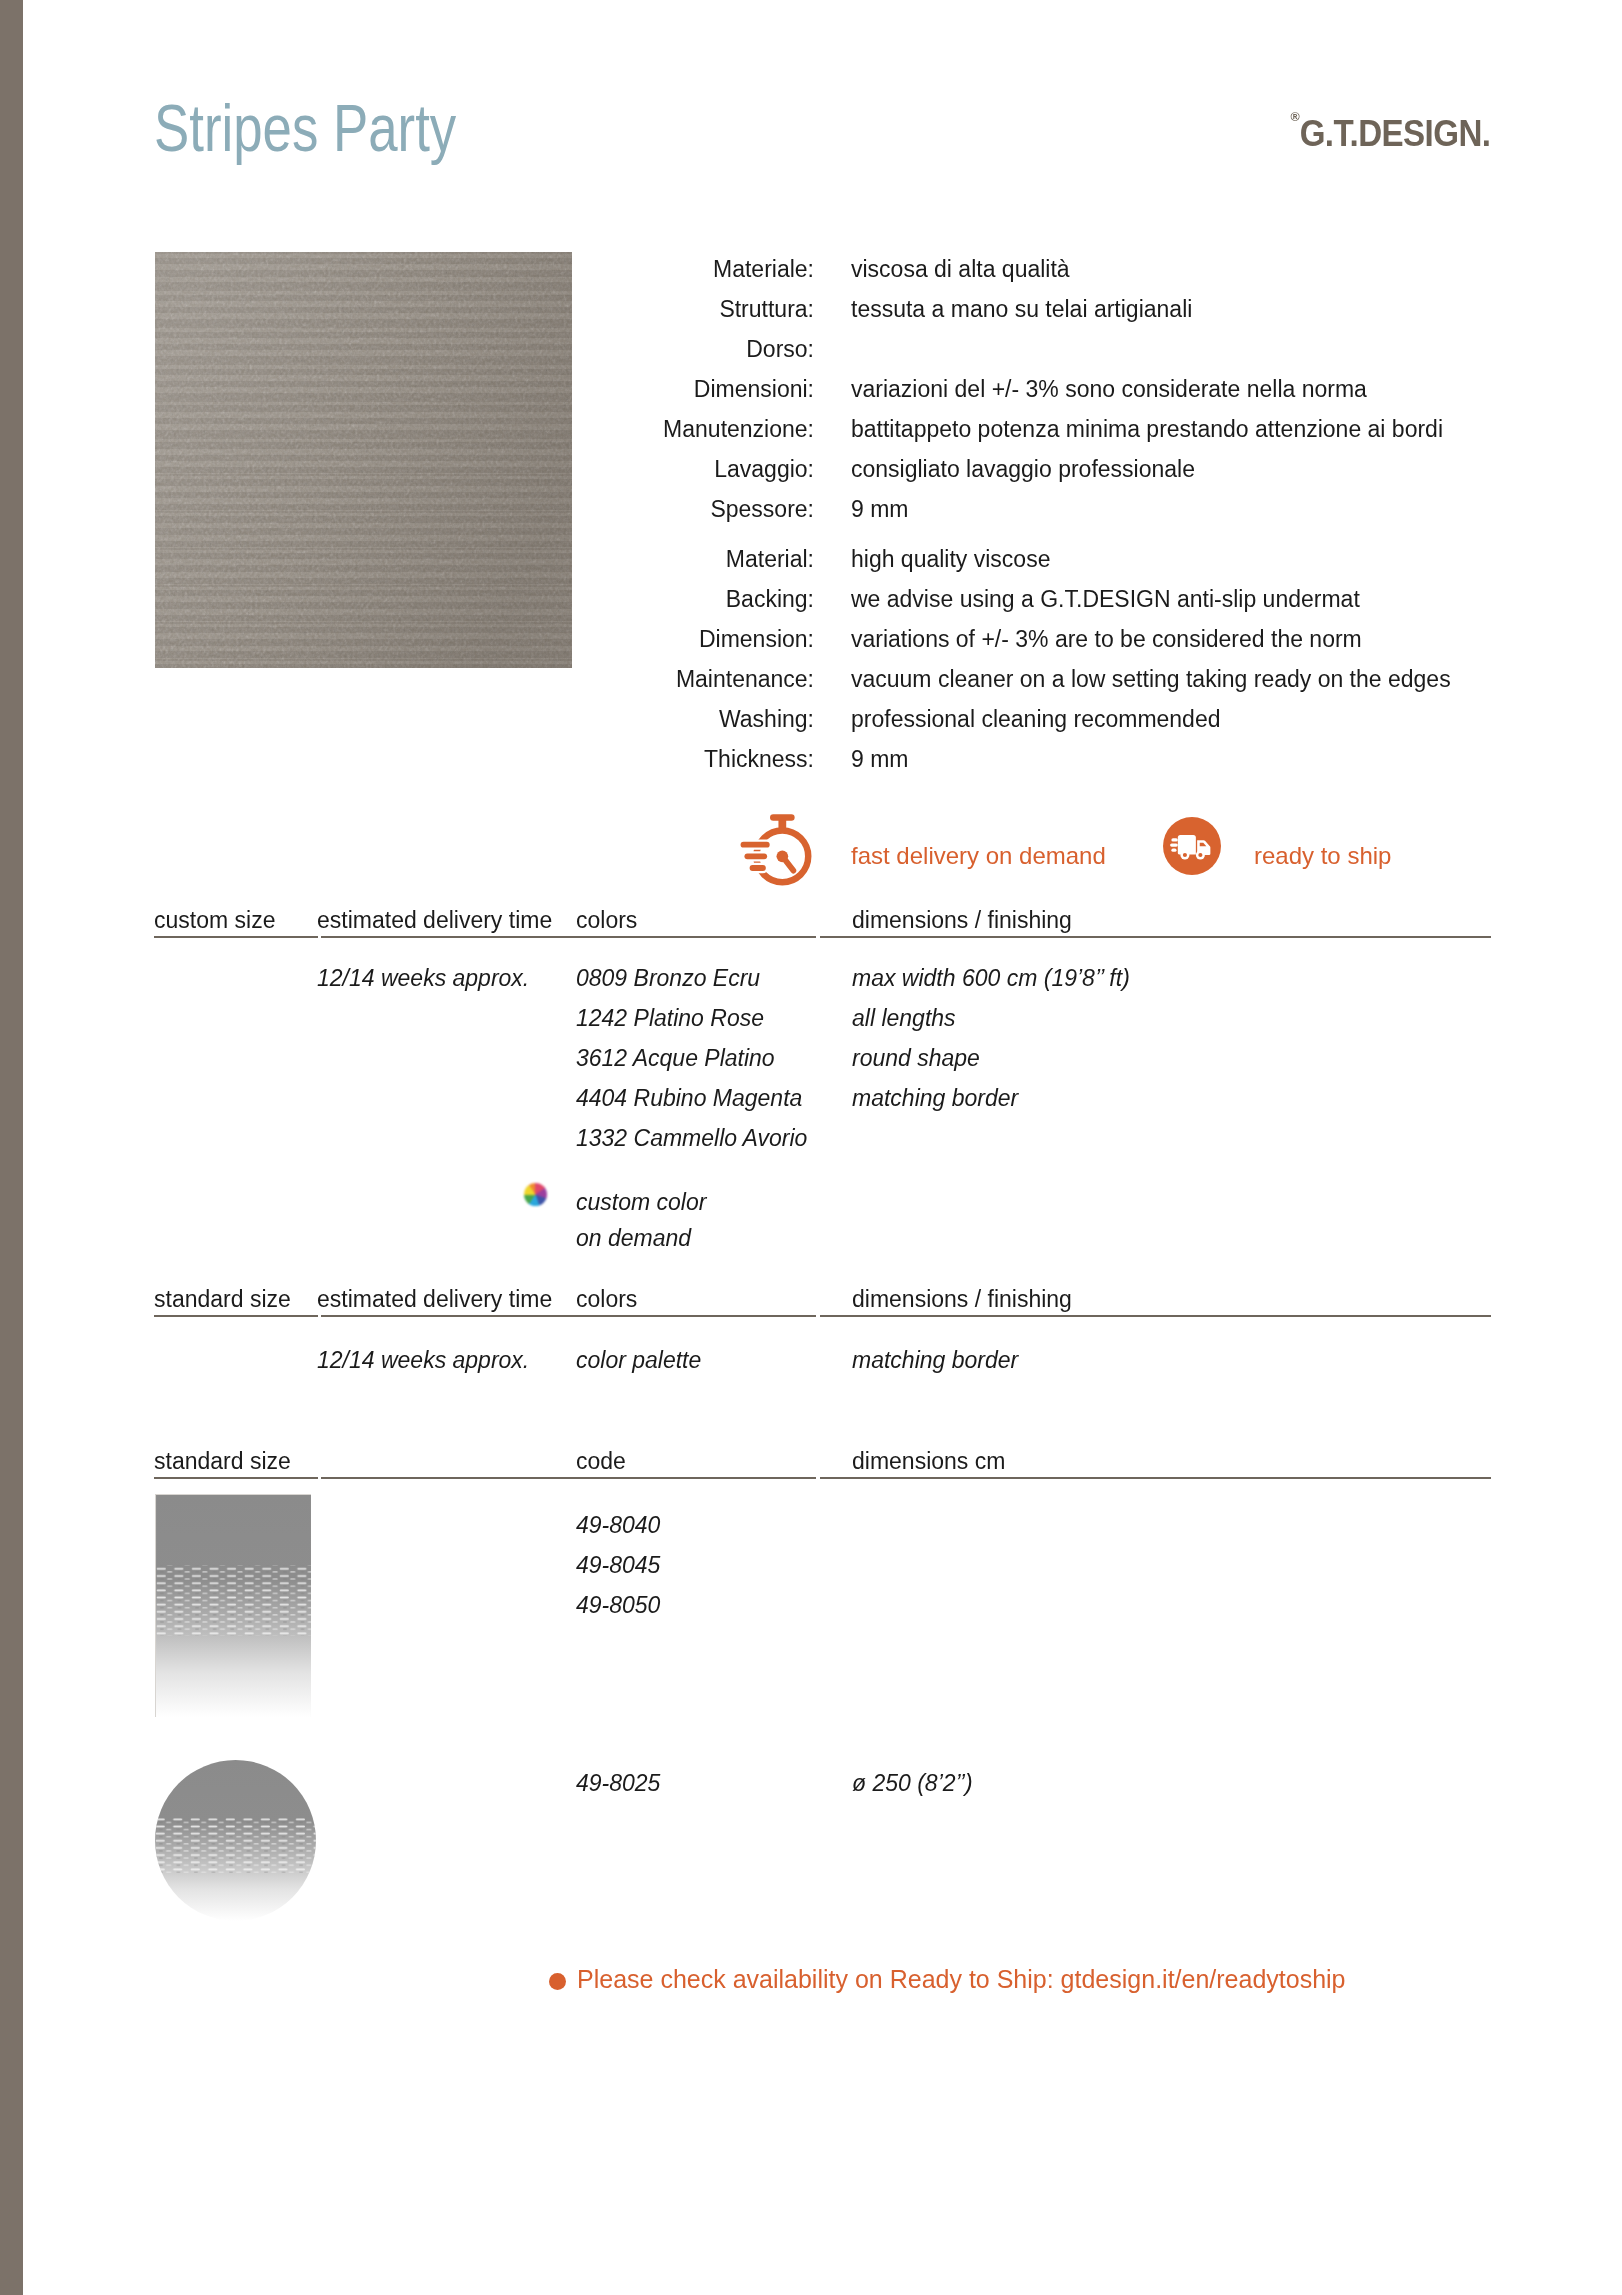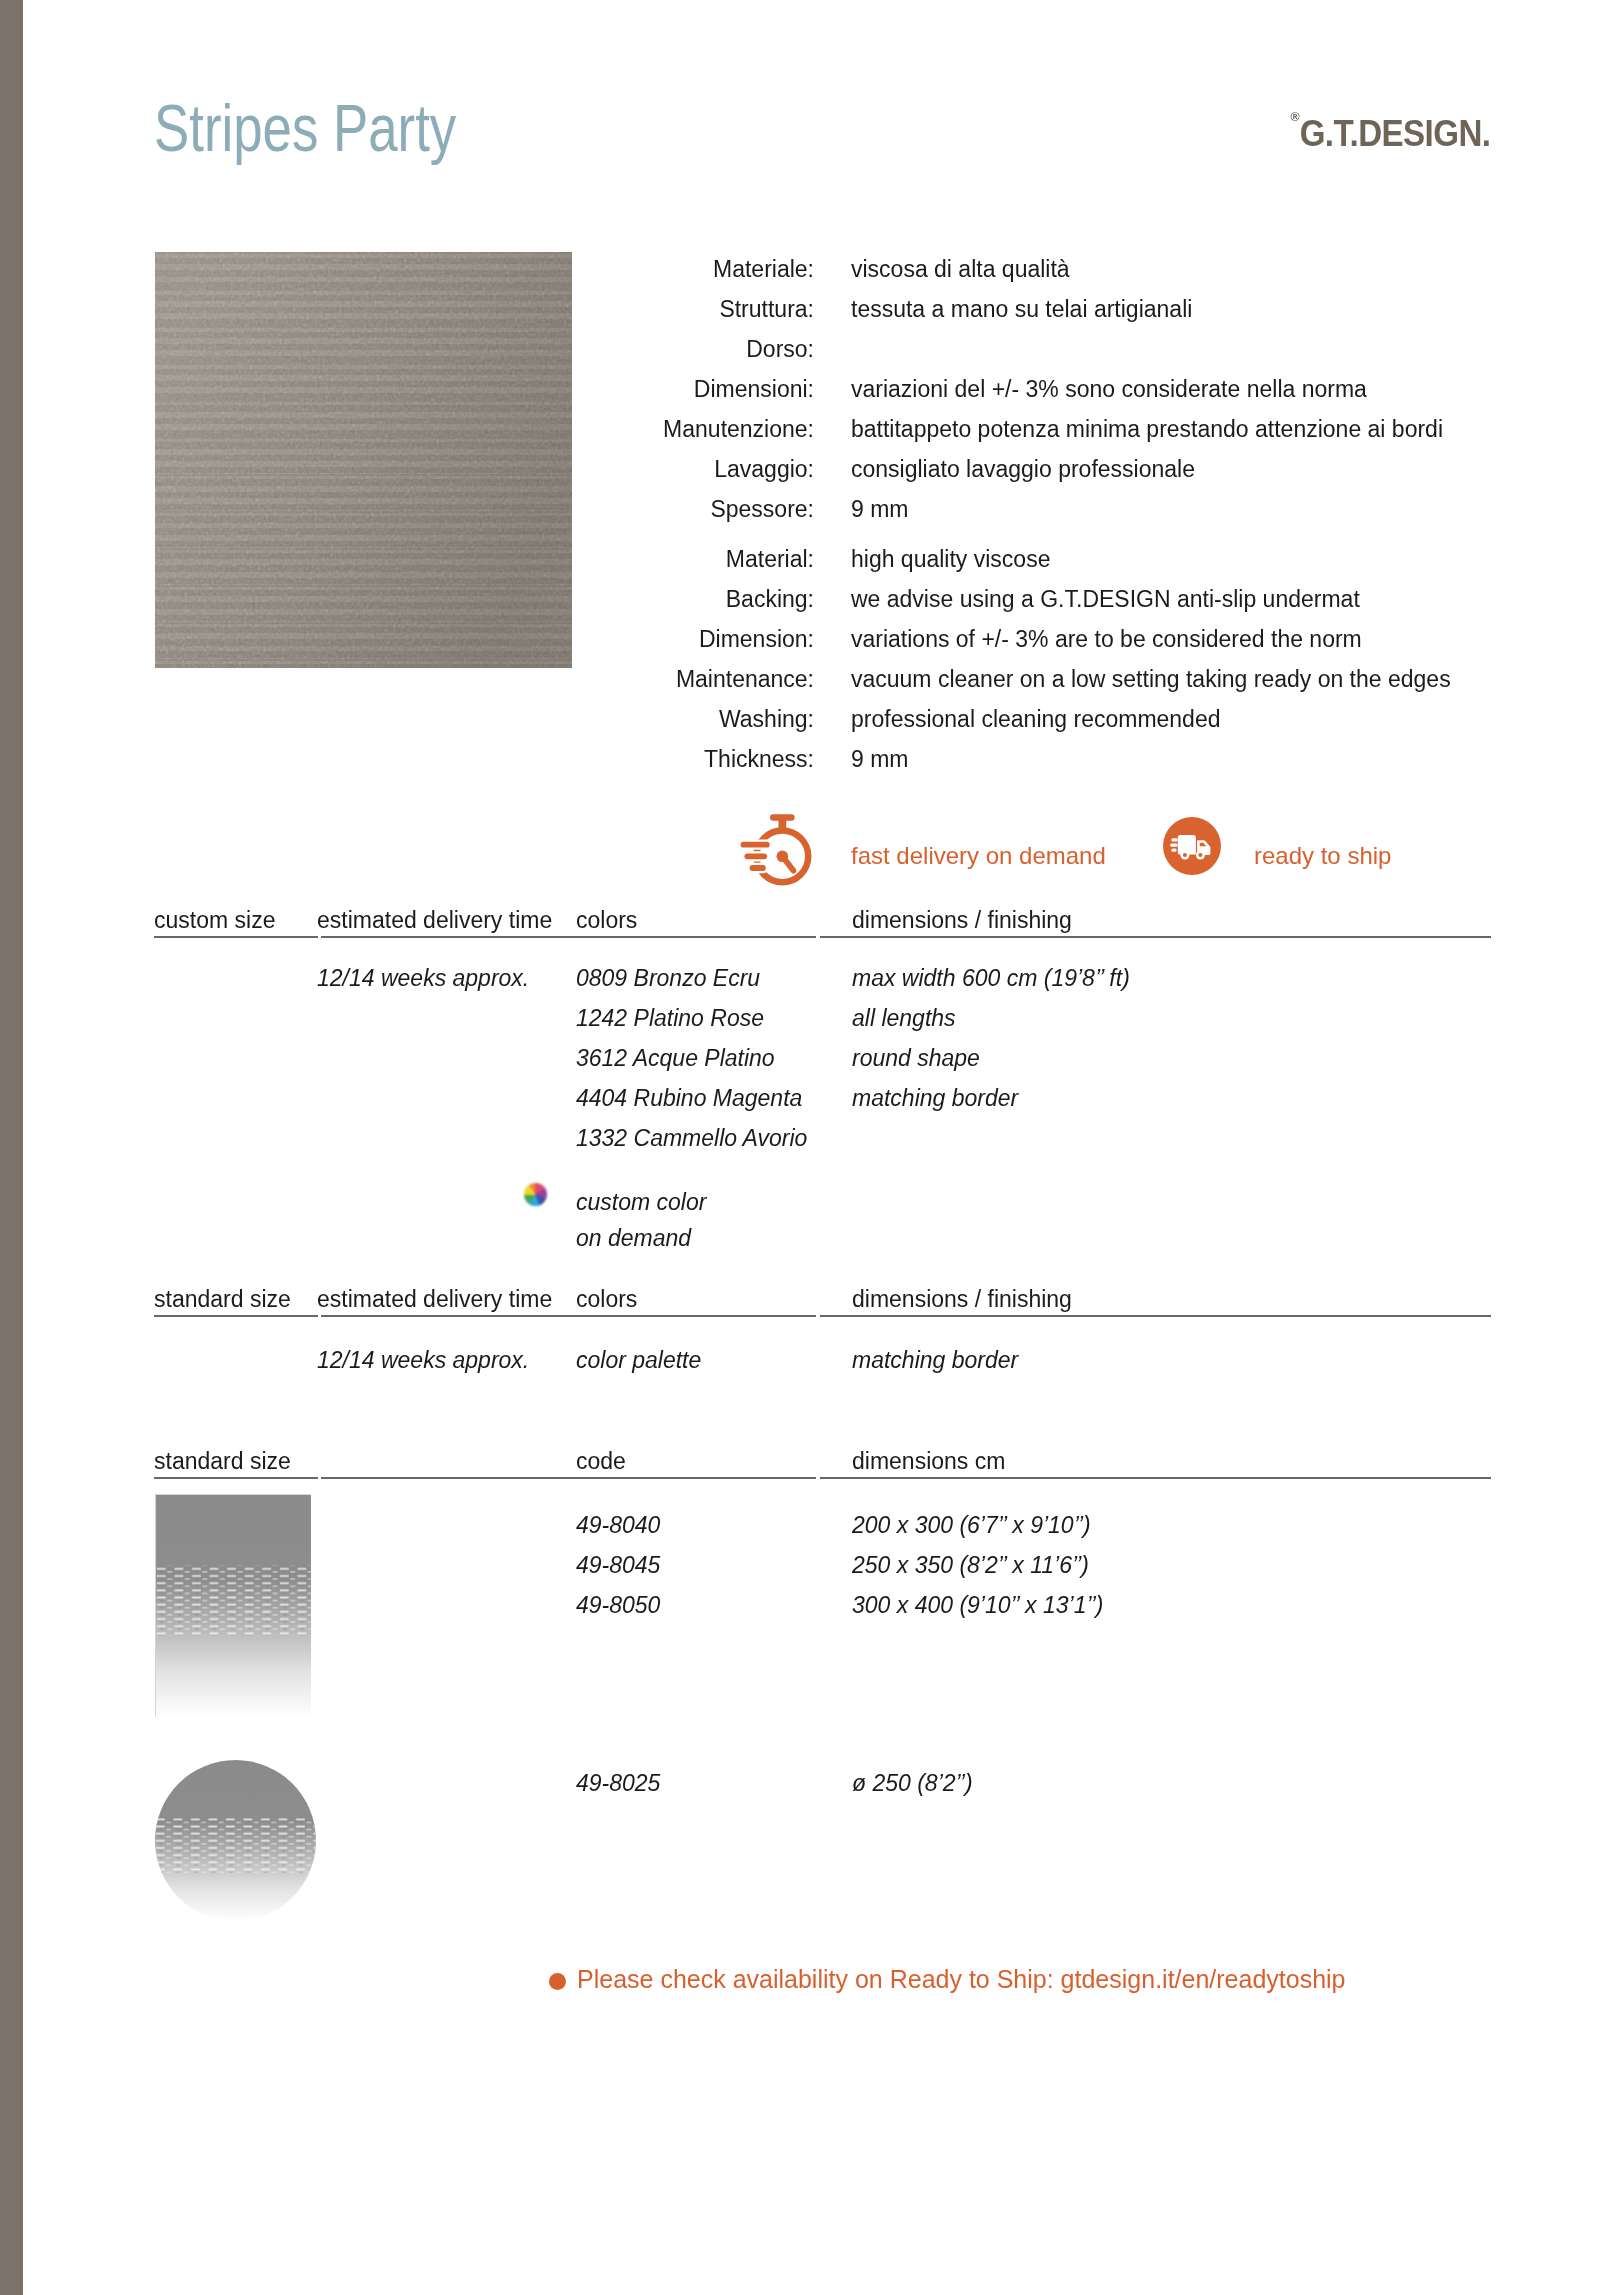--- a/index.html
+++ b/index.html
@@ -271,25 +271,20 @@
       <rect width="238" height="341" fill="url(#swFade)"></rect>
       <rect y="108" width="238" height="108" fill="url(#swDash)"></rect>
     </svg>
   </div>
 
   <div class="cell" style="left:576px; top:1505px">
     <div>49-8040</div>
     <div>49-8045</div>
     <div>49-8050</div>
   </div>
-  <div class="cell" style="left:852px; top:1505px">
-    <div>200 x 300 (6’7’’ x 9’10’’)</div>
-    <div>250 x 350 (8’2’’ x 11’6’’)</div>
-    <div>300 x 400 (9’10’’ x 13’1’’)</div>
-  </div>
 
   <div class="swatch-round">
     <svg width="161" height="161" viewBox="0 0 248 248">
       <clipPath id="roundClip">
           <circle cx="124" cy="124" r="124"></circle>
         </clipPath>
       <g clip-path="url(#roundClip)">
         <rect width="248" height="248" fill="url(#swFade)"></rect>
         <rect y="88" width="248" height="86" fill="url(#swDash)"></rect>
       </g>

